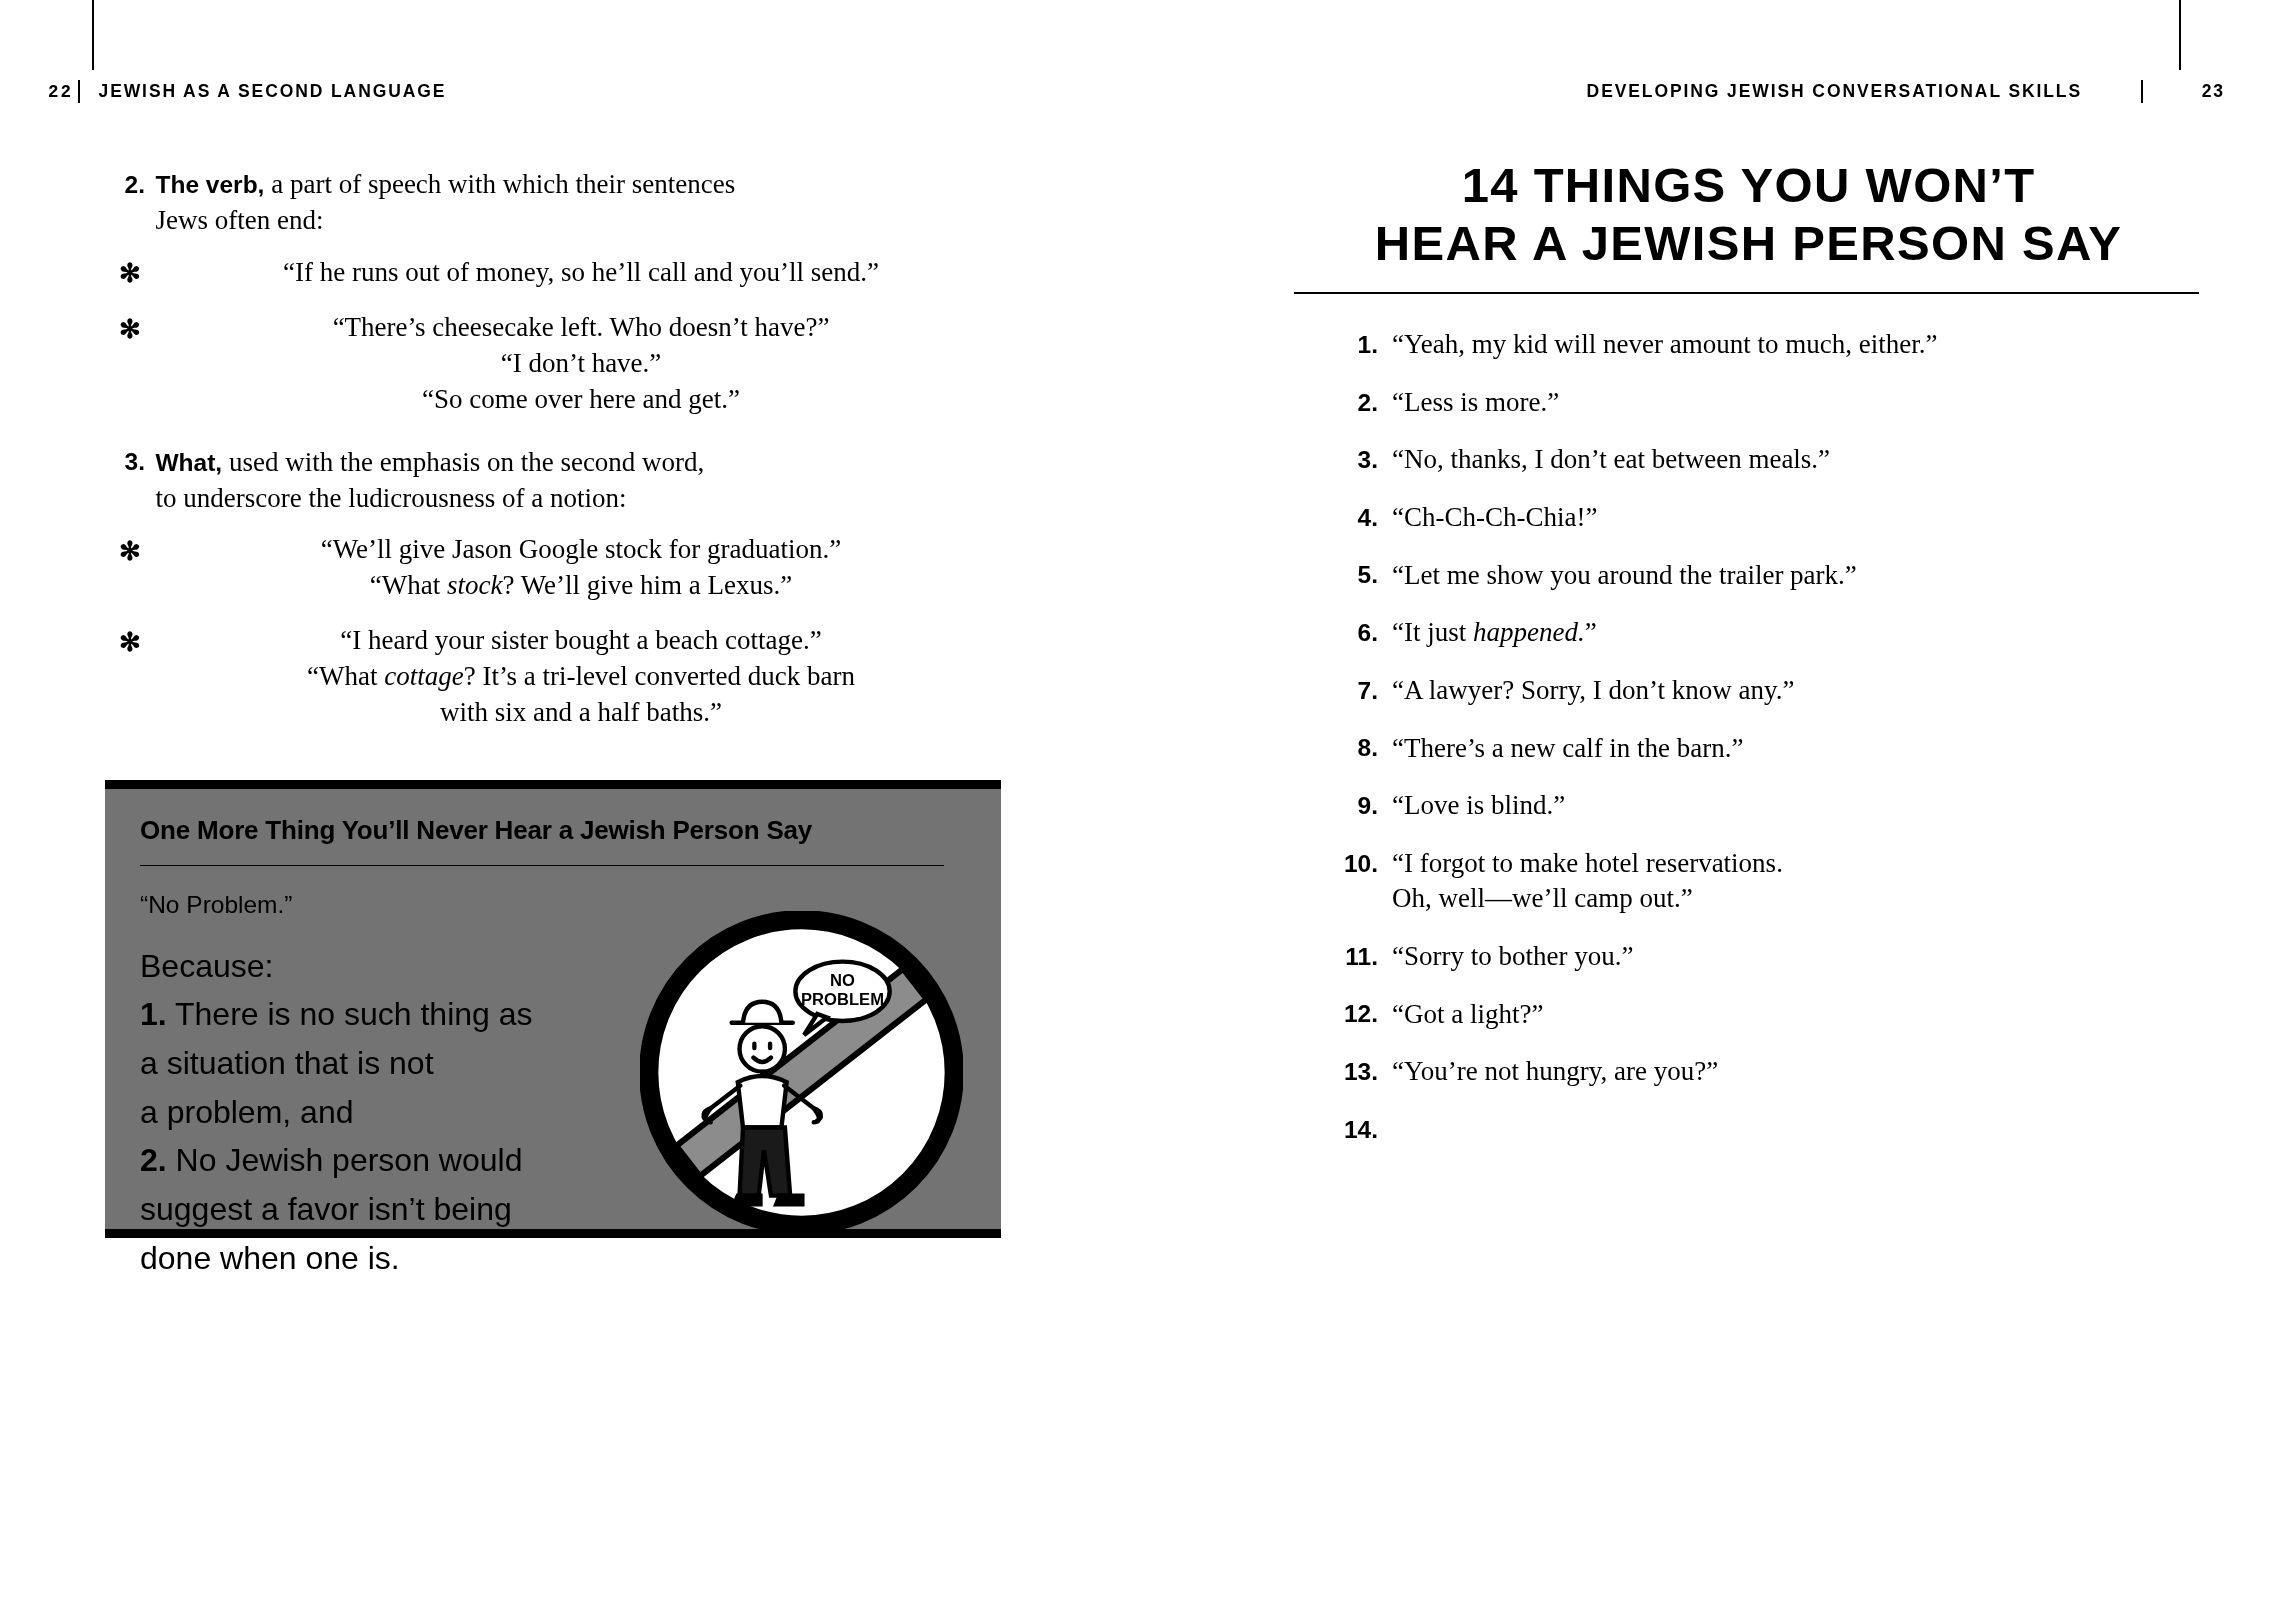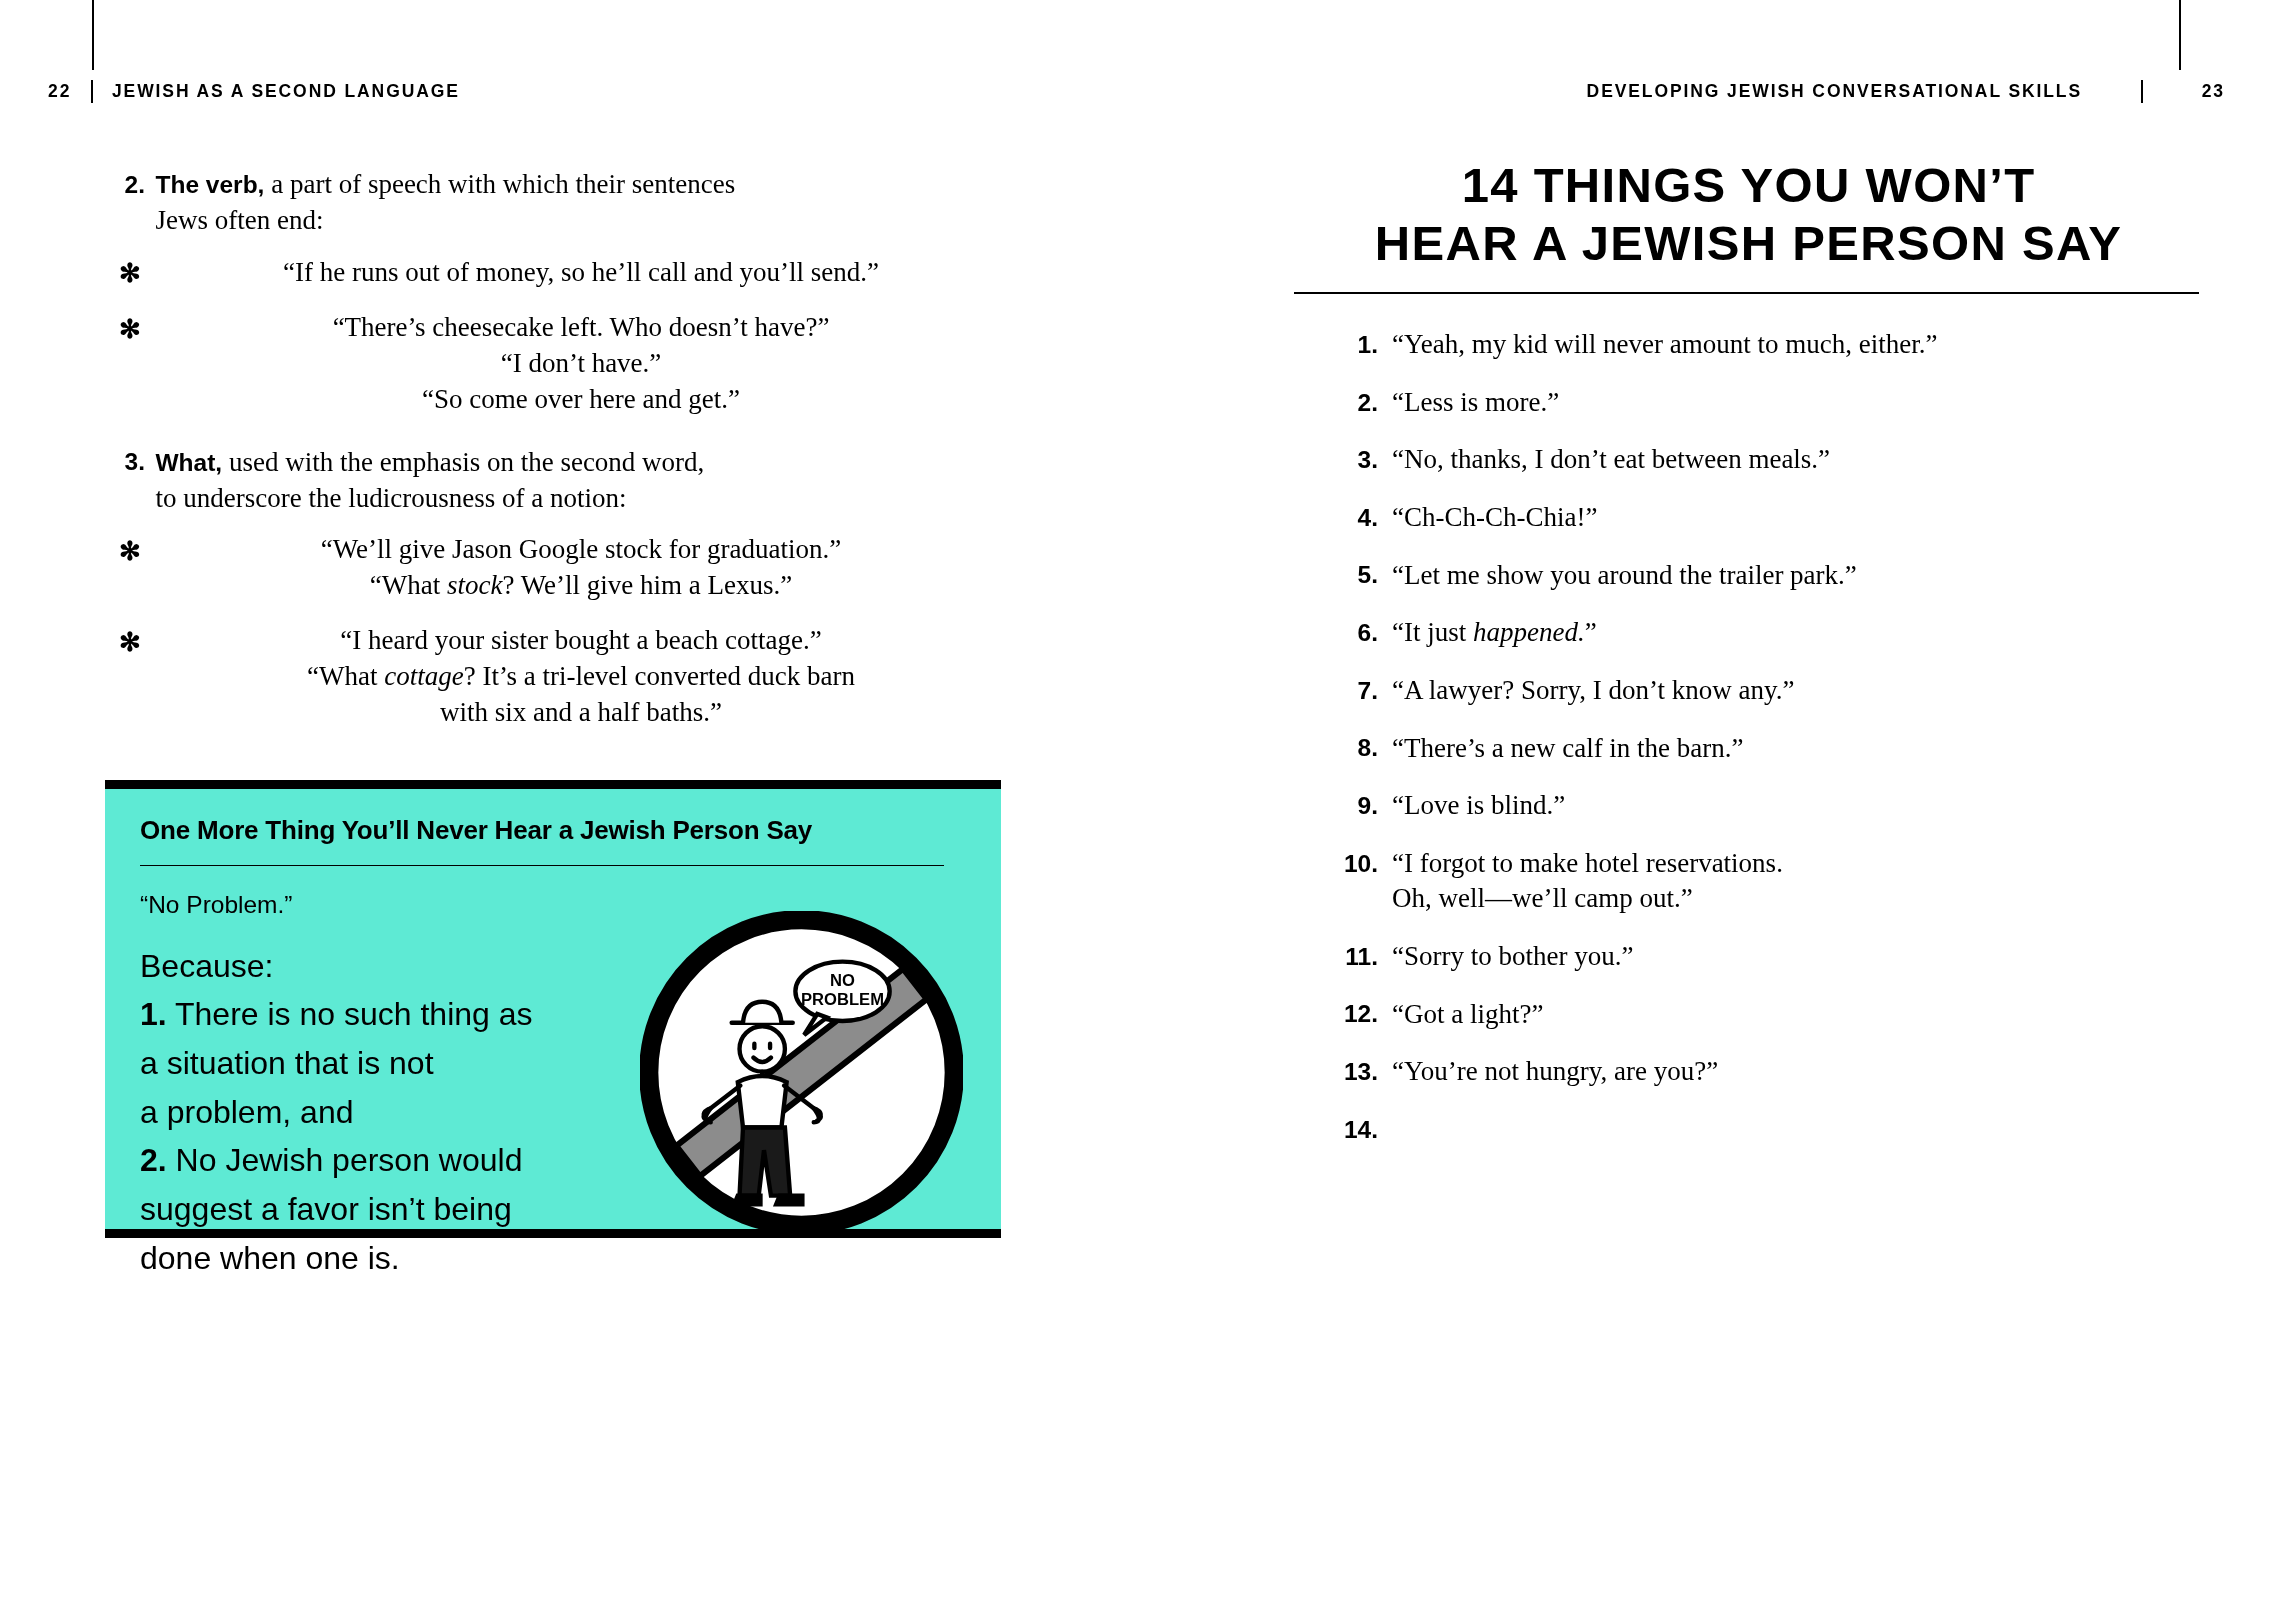--- a/index.html
+++ b/index.html
@@ -43,21 +43,22 @@
     font-size: 17.5px;
     letter-spacing: 1.9px;
   }
   .runhead-left {
     left: 48px;
     display: flex;
     align-items: center;
     gap: 0;
   }
   .runhead-left .folio {
-    padding-right: 20px;
+    padding-right: 5px;
+    font-family: Liberation Mono, monospace;
   }
   .runhead-left .divider {
     width: 1.7px;
     height: 23px;
     background: #000;
     margin-right: 19px;
   }
   .runhead-right {
     right: 48px;
     display: flex;
@@ -139,21 +140,21 @@
     white-space: nowrap;
   }
   em { font-style: italic; }
 
   
   .sidebar-box {
     margin-top: 49px;
     width: 896px;
     border-top: 9.6px solid #000;
     border-bottom: 9.6px solid #000;
-    background: #5eead4;
+    background: #737373;
     box-sizing: border-box;
     padding: 26px 30px 23px 35px;
     position: relative;
     height: 458px;
   }
   .sidebar-title {
     font-family: "Liberation Sans", sans-serif;
     font-weight: bold;
     font-size: 26px;
     letter-spacing: -0.2px;

